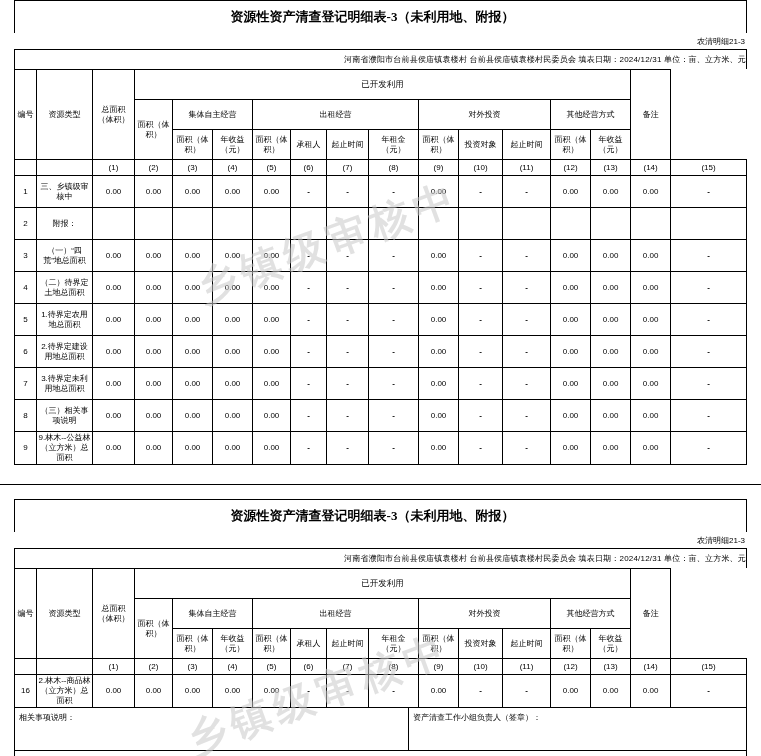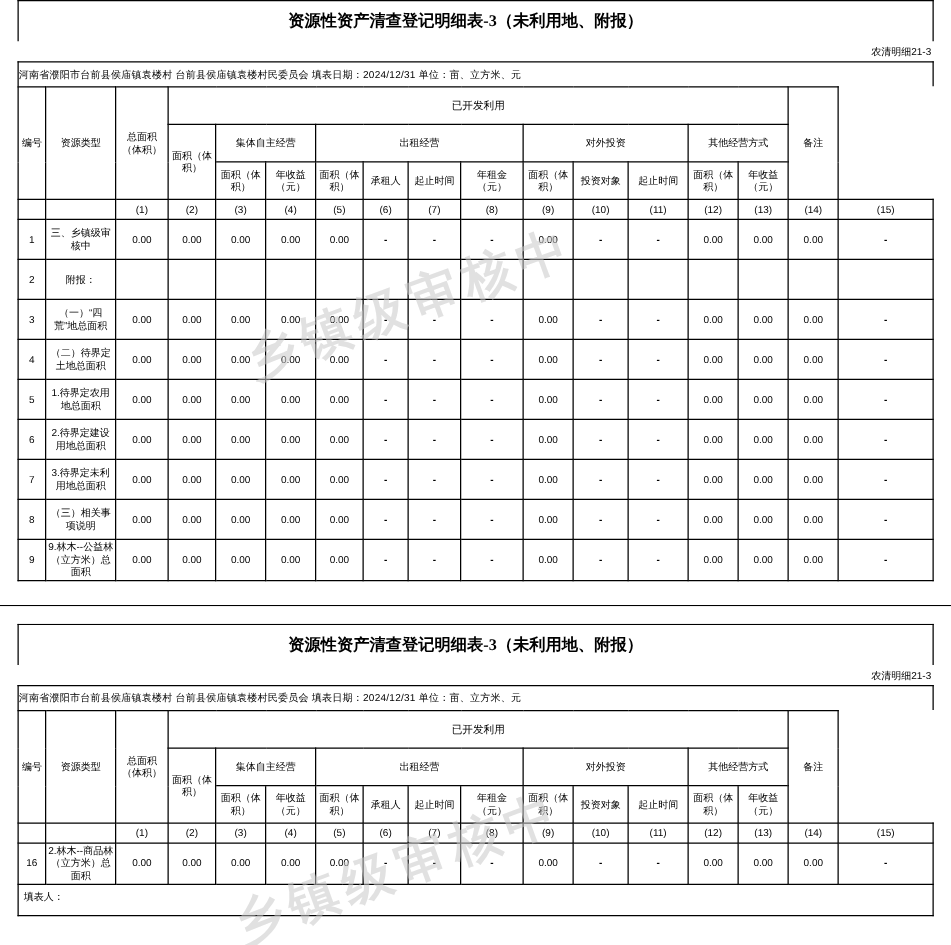--- a/index.html
+++ b/index.html
@@ -53,21 +53,21 @@
   .code-line{
     text-align:right;
     font-size:8px;
     padding:3px 2px 2px 0;
     font-weight:normal;
   }
   .meta-line{
     border:1px solid #000;
     border-bottom:none;
     font-size:8px;
-    text-align:left;
+    text-align:right;
     padding:4px 0 4px 0;
     letter-spacing:.2px;
   }
   table.grid{
     border-collapse:collapse;
     width:100%;
     table-layout:fixed;
     font-size:8px;
   }
   table.grid th,table.grid td{
@@ -449,14 +449,18 @@
           <td class="dash">-</td>
           <td class="dash">-</td>
           <td>0.00</td>
           <td>0.00</td>
           <td>0.00</td>
           <td class="dash">-</td>
         </tr>
       </tbody>
   </table>
 
+  <div class="notes">
+    <div class="lft">相关事项说明：</div>
+    <div class="rgt">资产清查工作小组负责人（签章）：</div>
+  </div>
   <div class="footer-line">填表人：</div>
 </div>
 
 </body></html>

